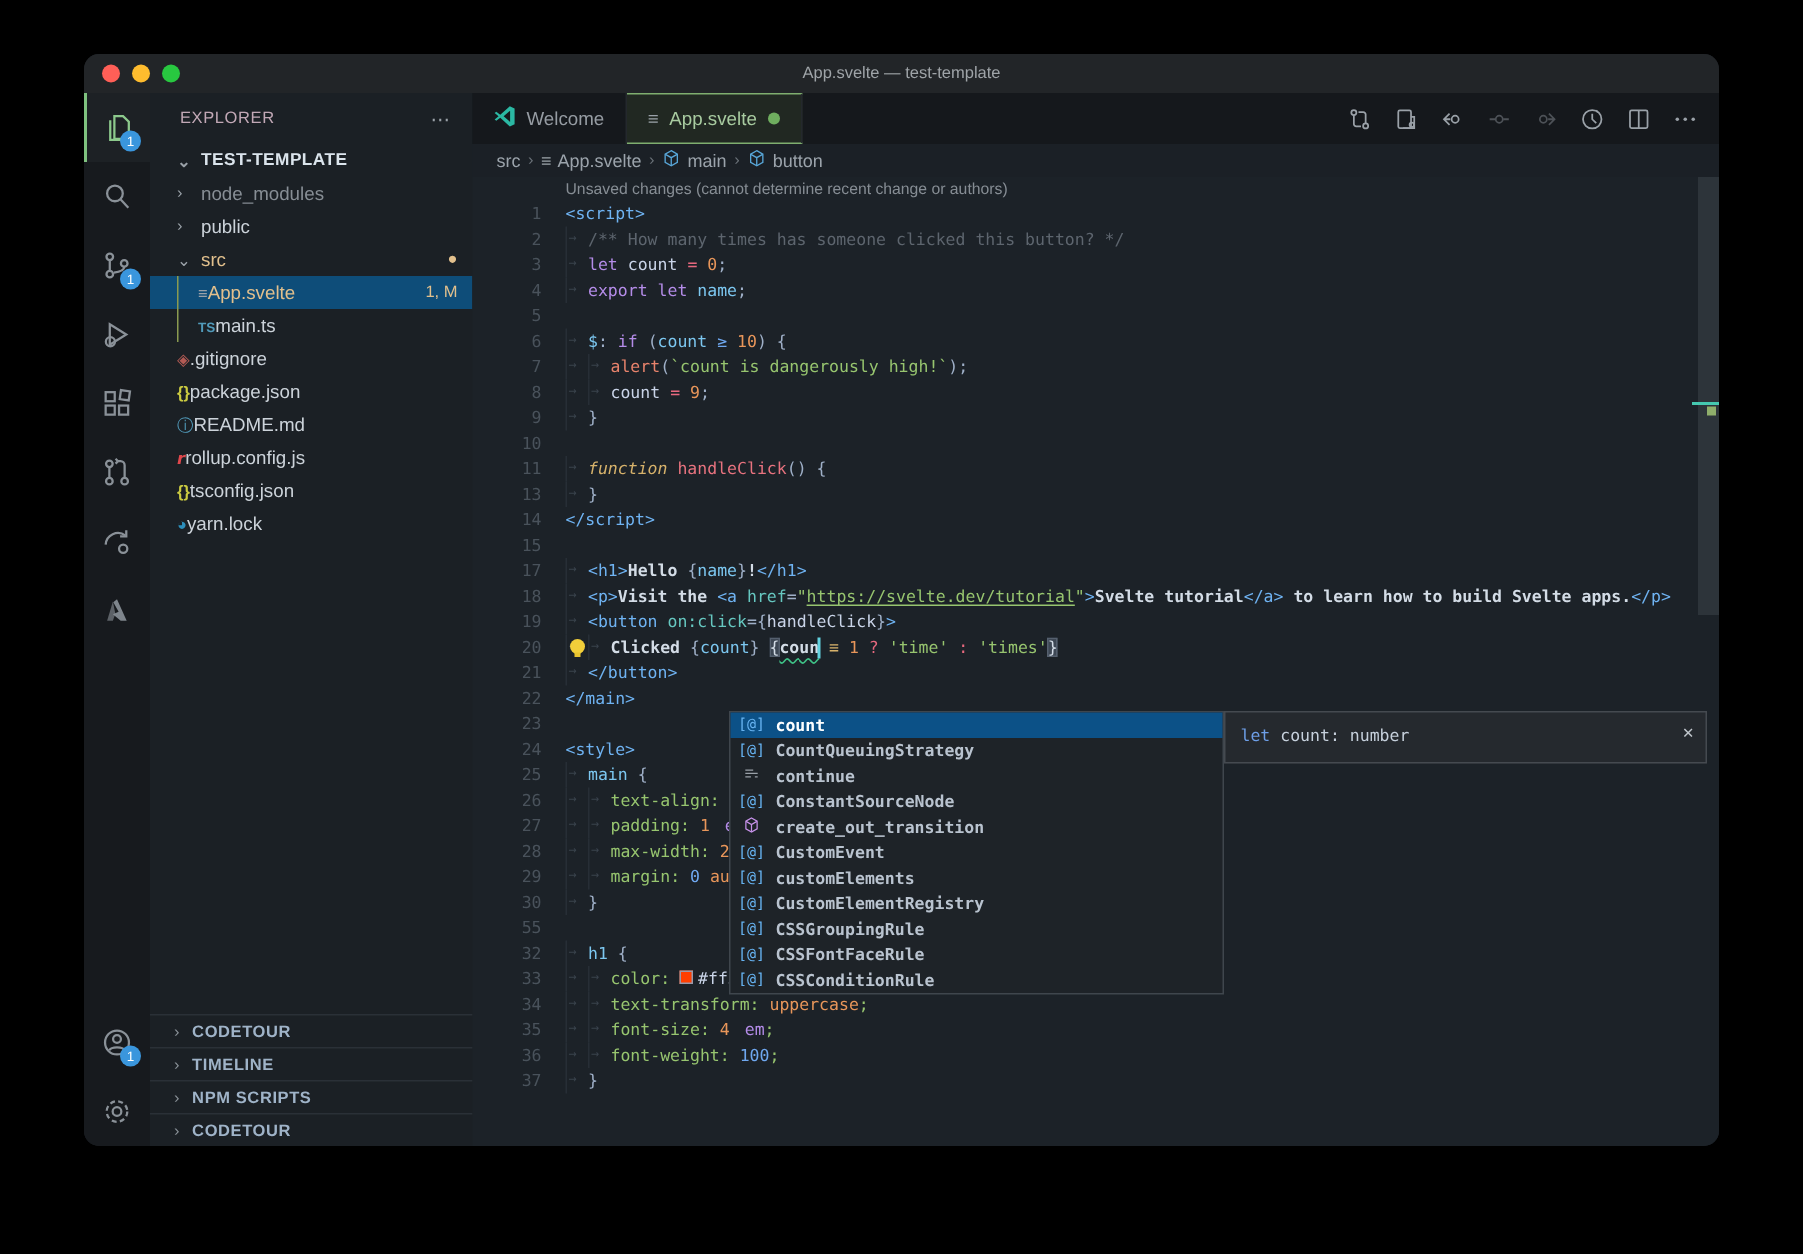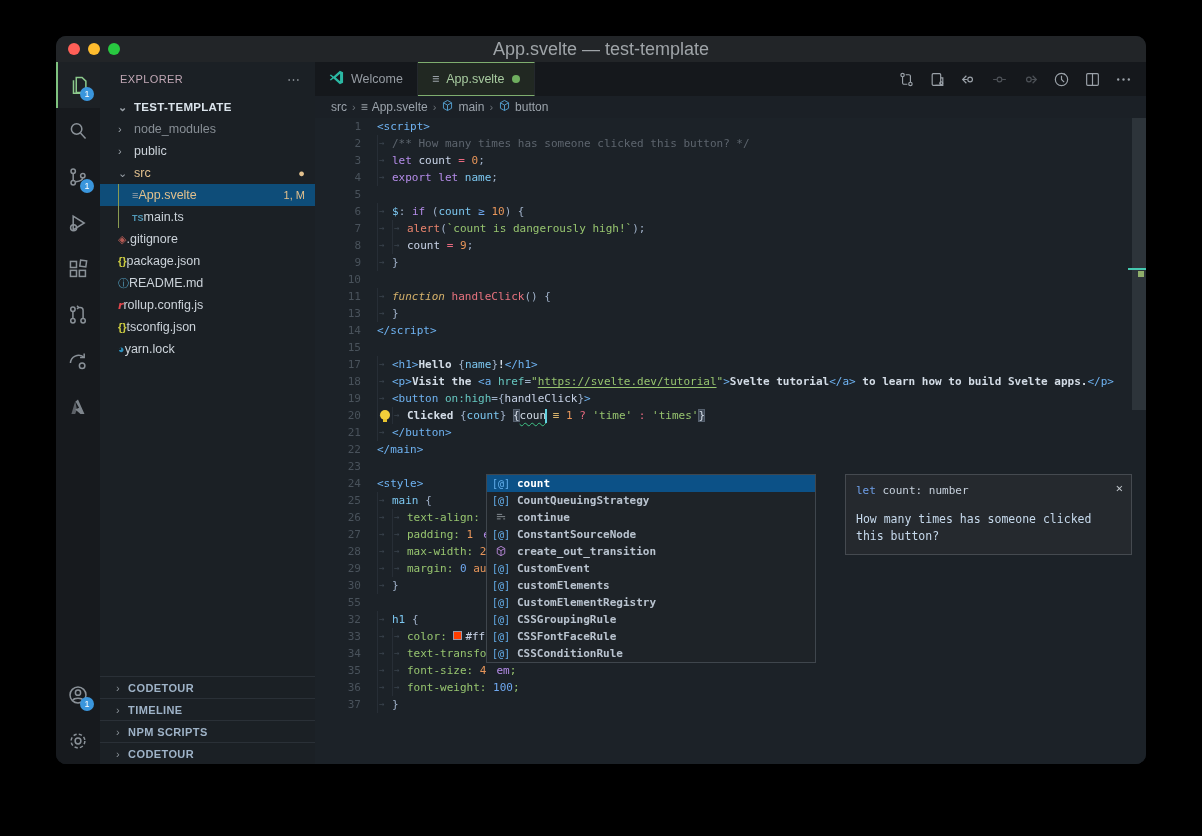--- a/index.html
+++ b/index.html
@@ -8,21 +8,21 @@
   .mono { font-family:"DejaVu Sans Mono", monospace; }
 
   .window { position:absolute; left:56px; top:36px; width:1090px; height:728px;
     background:#1c2127; border-radius:10px; overflow:hidden; display:flex; flex-direction:column;
     box-shadow:0 18px 50px rgba(0,0,0,.7); }
 
   
   .titlebar { height:26px; background:#222528; display:flex; align-items:center; position:relative; flex:none; }
   .lights { display:flex; gap:8px; margin-left:12px; }
   .light { width:12px; height:12px; border-radius:50%; }
-  .title-text { position:absolute; left:0; right:0; text-align:center; font-size:18px; color:#9fa4a8; }
+  .title-text { position:absolute; left:0; right:0; text-align:center; font-size:11px; color:#9fa4a8; }
 
   .body { flex:1; display:flex; min-height:0; }
 
   
   .activitybar { width:44px; background:#171a1e; display:flex; flex-direction:column; align-items:center; flex:none; }
   .ab-item { width:44px; height:46px; display:flex; align-items:center; justify-content:center;
     position:relative; color:#8a9198; }
   .ab-item.active { color:#8cc98c; border-left:2px solid #7fc27f; background:#1d2125; }
   .ab-item svg { width:22px; height:22px; }
   .badge { position:absolute; right:6px; bottom:7px; min-width:14px; height:14px; border-radius:8px;
@@ -96,40 +96,40 @@
   .t-com   { color:#5d656e; }
   .t-text  { color:#d3dce6; font-weight:bold; }
   .t-attr  { color:#66c7c0; }
   .t-prop  { color:#97c56f; }
   .t-cssv  { color:#e8965a; }
   .t-unit  { color:#b48ce8;margin-left:10px; }
   .t-cssnum{ color:#6fa8f0; }
   .t-cssval{ color:#c9d4e8; }
   .t-eq3   { color:#d6b26b; }
   .t-brkt  { background:#3d4754; color:#d3dce6; box-shadow:0 0 0 1px #55606e inset; }
-  .t-squig { color:#d3dce6; font-weight:normal; text-decoration:underline wavy #3ec487 1px; text-underline-offset:3px; }
+  .t-squig { color:#d3dce6; font-weight:bold; text-decoration:underline wavy #3ec487 1px; text-underline-offset:3px; }
   .caret { display:inline-block; width:2px; height:14px; background:#62d2e0; vertical-align:text-top; margin:0 -1px; }
   .swatch { display:inline-block; width:9px; height:9px; background:#ff3e00; border:1px solid #99a; margin-right:3px; }
   .bulb { position:absolute; left:65px; top:3px; width:10px; height:10px; border-radius:50%; background:#f2cf3a; }
   .bulb::after { content:""; position:absolute; left:3px; top:9px; width:4px; height:3px; background:#e8c42f; }
 
   .scroll-thumb { position:absolute; right:0; top:0; width:14px; height:292px; background:rgba(150,160,170,.14); }
   .ruler-teal { position:absolute; right:0; top:150px; width:18px; height:2px; background:#45c8b0; }
   .ruler-green { position:absolute; right:2px; top:153px; width:6px; height:6px; background:#8fae6b; }
 
   
   .suggest { position:absolute; left:171px; top:356px; width:330px; background:#1e2328;
     border:1px solid #3f464d; z-index:5; }
   .sg-row { height:17px; display:flex; align-items:center; gap:6px; padding-left:4px;
     font-family:"DejaVu Sans Mono", monospace; font-size:11px; font-weight:bold; color:#b9c3cf; }
   .sg-row.sel { background:#0c5187; color:#fff; }
   .sg-icon { width:20px; flex:none; text-align:center; color:#66b2f0; font-size:10px; font-weight:normal; }
   .sg-icon svg { width:12px; height:12px; vertical-align:-2px; }
-  .docs { position:absolute; left:501px; top:356px; width:287px; background:#25292e;
-    border:1px solid #454a50; z-index:5; padding:7px 10px 9px 10px;margin-left:29px; }
+  .docs { position:absolute; left:501px; top:356px; width:322px; background:#25292e;
+    border:1px solid #454a50; z-index:5; padding:7px 10px 9px 10px; }
   .docs .sig { font-family:"DejaVu Sans Mono", monospace; font-size:11px; color:#c6d0dc; }
   .docs .sig .let { color:#6e9fe8; }
   .docs .desc { margin-top:12px; font-size:11.5px; color:#c6d9ec; }
   .docs .x { position:absolute; right:8px; top:5px; color:#c0c6cc; font-size:12px; }
 </style>
 </head>
 <body>
 
 <div class="window">
   <div class="titlebar">
@@ -378,38 +378,39 @@
           <span class="sep">›</span>
           <div class="bc-item">
             <span style="color: rgb(88, 166, 216);"><svg viewBox="0 0 16 16" fill="none" stroke="currentColor" stroke-width="1.1">
                 <path d="M8 1.8l5 2.8v6.8L8 14.2 3 11.4V4.6z"></path>
                 <path d="M3.2 4.8L8 7.5l4.8-2.7M8 7.5V14"></path>
               </svg></span>
             <span>button</span>
           </div>
         </div>
       <div class="code" id="code">
+        <div class="codelens">Unsaved changes (cannot determine recent change or authors)</div>
         <div id="lines">
             <div class="line"><span class="ln">1</span><span class="lc"><span class="t-tag">&lt;script&gt;</span></span></div>
             <div class="line"><span class="ln">2</span><span class="lc"><span class="ind">→</span><span class="t-com">/** How many times has someone clicked this button? */</span></span></div>
             <div class="line"><span class="ln">3</span><span class="lc"><span class="ind">→</span><span class="t-kw">let </span><span class="t-var">count </span><span class="t-op">= </span><span class="t-num">0</span><span class="t-punc">;</span></span></div>
             <div class="line"><span class="ln">4</span><span class="lc"><span class="ind">→</span><span class="t-kw">export </span><span class="t-kw">let </span><span class="t-cvar">name</span><span class="t-punc">;</span></span></div>
             <div class="line"><span class="ln">5</span><span class="lc"><span class="ind"></span></span></div>
             <div class="line"><span class="ln">6</span><span class="lc"><span class="ind">→</span><span class="t-cvar">$</span><span class="t-punc">: </span><span class="t-kw">if </span><span class="t-punc">(</span><span class="t-cvar">count </span><span class="t-opb">≥ </span><span class="t-num">10</span><span class="t-punc">) {</span></span></div>
             <div class="line"><span class="ln">7</span><span class="lc"><span class="ind">→</span><span class="ind">→</span><span class="t-fncall">alert</span><span class="t-punc">(</span><span class="t-str">`count is dangerously high!`</span><span class="t-punc">);</span></span></div>
             <div class="line"><span class="ln">8</span><span class="lc"><span class="ind">→</span><span class="ind">→</span><span class="t-var">count </span><span class="t-op">= </span><span class="t-num">9</span><span class="t-punc">;</span></span></div>
             <div class="line"><span class="ln">9</span><span class="lc"><span class="ind">→</span><span class="t-punc">}</span></span></div>
             <div class="line"><span class="ln">10</span><span class="lc"><span class="ind"></span></span></div>
             <div class="line"><span class="ln">11</span><span class="lc"><span class="ind">→</span><span class="t-fnkw">function </span><span class="t-fn">handleClick</span><span class="t-punc">() {</span></span></div>
             <div class="line"><span class="ln">13</span><span class="lc"><span class="ind">→</span><span class="t-punc">}</span></span></div>
             <div class="line"><span class="ln">14</span><span class="lc"><span class="t-tag">&lt;/script&gt;</span></span></div>
             <div class="line"><span class="ln">15</span><span class="lc"></span></div>
             <div class="line"><span class="ln">17</span><span class="lc"><span class="ind">→</span><span class="t-tag">&lt;h1&gt;</span><span class="t-text">Hello </span><span class="t-punc">{</span><span class="t-cvar">name</span><span class="t-punc">}</span><span class="t-text">!</span><span class="t-tag">&lt;/h1&gt;</span></span></div>
             <div class="line"><span class="ln">18</span><span class="lc"><span class="ind">→</span><span class="t-tag">&lt;p&gt;</span><span class="t-text">Visit the </span><span class="t-tag">&lt;a </span><span class="t-attr">href</span><span class="t-punc">=</span><span class="t-str">"</span><span class="t-link">https://svelte.dev/tutorial</span><span class="t-str">"</span><span class="t-tag">&gt;</span><span class="t-text">Svelte tutorial</span><span class="t-tag">&lt;/a&gt;</span><span class="t-text"> to learn how to build Svelte apps.</span><span class="t-tag">&lt;/p&gt;</span></span></div>
-            <div class="line"><span class="ln">19</span><span class="lc"><span class="ind">→</span><span class="t-tag">&lt;button </span><span class="t-attr">on:high</span><span class="t-punc">={</span><span class="t-var">handleClick</span><span class="t-punc">}</span><span class="t-tag">&gt;</span></span></div>
+            <div class="line"><span class="ln">19</span><span class="lc"><span class="ind">→</span><span class="t-tag">&lt;button </span><span class="t-attr">on:click</span><span class="t-punc">={</span><span class="t-var">handleClick</span><span class="t-punc">}</span><span class="t-tag">&gt;</span></span></div>
             <div class="line"><span class="ln">20</span><span class="lc"><span class="ind">→</span><span class="ind">→</span><span class="t-text">Clicked </span><span class="t-punc">{</span><span class="t-cvar">count</span><span class="t-punc">} </span><span class="t-brkt">{</span><span class="t-squig">coun</span><span class="caret"></span><span class="t-eq3"> ≡ </span><span class="t-num">1 </span><span class="t-op">? </span><span class="t-str">'time' </span><span class="t-op">: </span><span class="t-str">'times'</span><span class="t-brkt">}</span></span><span class="bulb"></span></div>
             <div class="line"><span class="ln">21</span><span class="lc"><span class="ind">→</span><span class="t-tag">&lt;/button&gt;</span></span></div>
             <div class="line"><span class="ln">22</span><span class="lc"><span class="t-tag">&lt;/main&gt;</span></span></div>
             <div class="line"><span class="ln">23</span><span class="lc"></span></div>
             <div class="line"><span class="ln">24</span><span class="lc"><span class="t-tag">&lt;style&gt;</span></span></div>
             <div class="line"><span class="ln">25</span><span class="lc"><span class="ind">→</span><span class="t-cvar">main </span><span class="t-punc">{</span></span></div>
             <div class="line"><span class="ln">26</span><span class="lc"><span class="ind">→</span><span class="ind">→</span><span class="t-prop">text-align</span><span class="t-prop">: </span><span class="t-cssv">c</span></span></div>
             <div class="line"><span class="ln">27</span><span class="lc"><span class="ind">→</span><span class="ind">→</span><span class="t-prop">padding</span><span class="t-prop">: </span><span class="t-num">1</span><span class="t-unit">em</span></span></div>
             <div class="line"><span class="ln">28</span><span class="lc"><span class="ind">→</span><span class="ind">→</span><span class="t-prop">max-width</span><span class="t-prop">: </span><span class="t-num">2</span></span></div>
             <div class="line"><span class="ln">29</span><span class="lc"><span class="ind">→</span><span class="ind">→</span><span class="t-prop">margin</span><span class="t-prop">: </span><span class="t-cssnum">0 </span><span class="t-cssv">au</span></span></div>
@@ -471,19 +472,18 @@
               <span class="sg-icon">[@]</span>
               <span>CSSFontFaceRule</span>
             </div>
             <div class="sg-row">
               <span class="sg-icon">[@]</span>
               <span>CSSConditionRule</span>
             </div>
           </div>
         <div class="docs">
           <div class="sig mono" id="sig"><span class="let">let </span><span>count: number</span></div>
-          <div class="desc">How many times has someone clicked this button?</div>
           <div class="x">✕</div>
         </div>
       </div>
     </div>
   </div>
 </div>
 
 </body></html>

